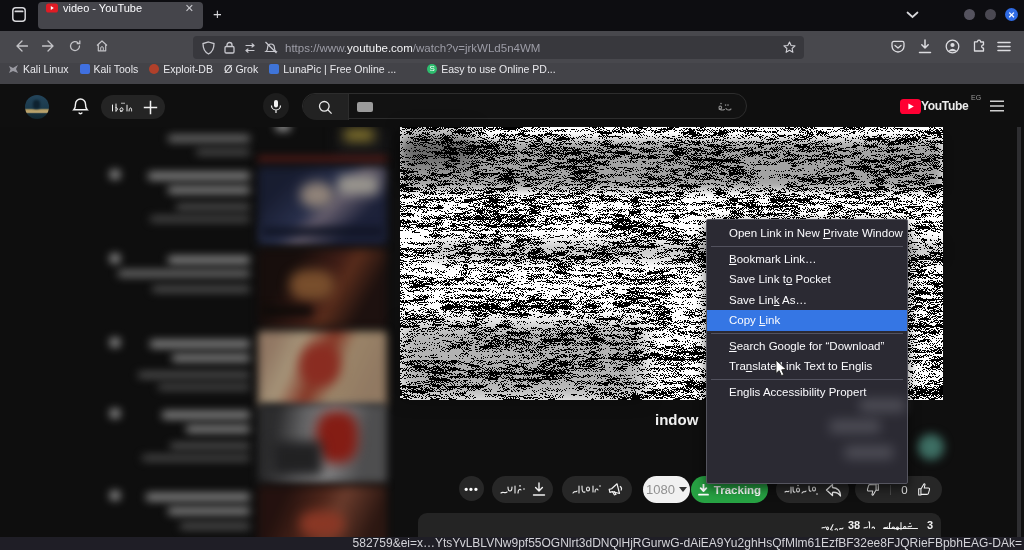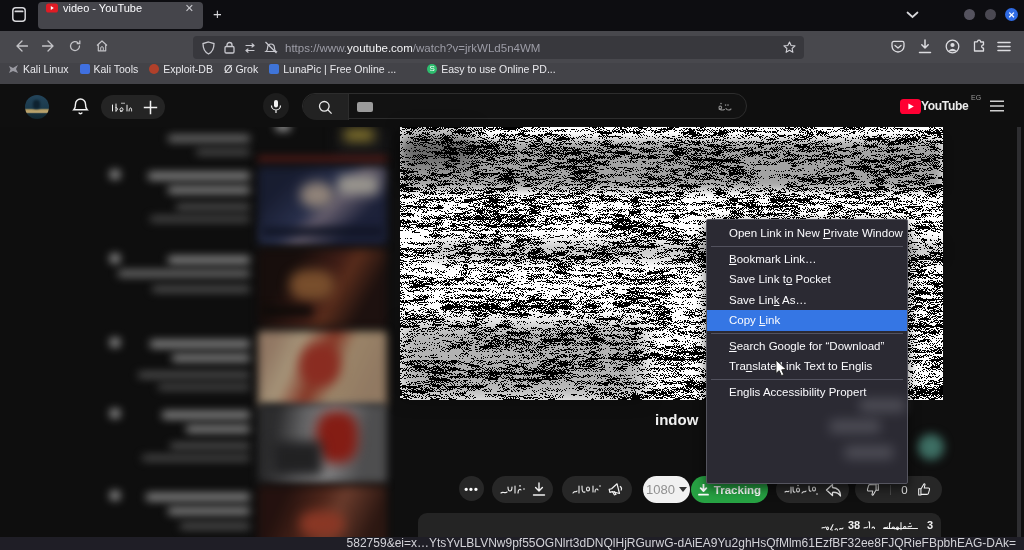--- a/index.html
+++ b/index.html
@@ -351,14 +351,14 @@
   </div>
 
   <div class="abs" style="left:860px;top:399px;width:45px;height:13px;background:#71717a;filter:blur(6px);z-index:60;opacity:.5"></div>
   <div class="abs" style="left:830px;top:420px;width:50px;height:13px;background:#71717a;filter:blur(6px);z-index:60;opacity:.5"></div>
   <div class="abs" style="left:845px;top:446px;width:48px;height:13px;background:#71717a;filter:blur(6px);z-index:60;opacity:.5"></div>
 
   <svg class="abs" style="left:775px;top:359px;z-index:70" width="13" height="19" viewBox="0 0 13 19">
       <path d="M1 1v13.5l3.2-2.8 2.2 5 2.5-1-2.2-4.9 4.6-.4z" fill="#fff" stroke="#222" stroke-width="1"></path>
     </svg>
 
-  <div class="abs" style="left:0;top:537px;width:1024px;height:13px;background:#1f1e26;color:#d3d3d8;font-size:12px;line-height:13px;text-align:right;white-space:nowrap"><span style="margin-right:8px">582759&amp;ei=x…YtsYvLBLVNw9pf55OGNlrt3dDNQlHjRGurwG-dAiEA9Yu2ghHsQfMlm61EzfBF32ee8FJQRieFBpbhEAG-DAk=</span></div>
+  <div class="abs" style="left:0;top:537px;width:1024px;height:13px;background:#1f1e26;color:#d3d3d8;font-size:12px;line-height:13px;text-align:right;white-space:nowrap"><span style="margin-right:2px">582759&amp;ei=x…YtsYvLBLVNw9pf55OGNlrt3dDNQlHjRGurwG-dAiEA9Yu2ghHsQfMlm61EzfBF32ee8FJQRieFBpbhEAG-DAk=</span></div>
 </div>
 
 </body></html>

